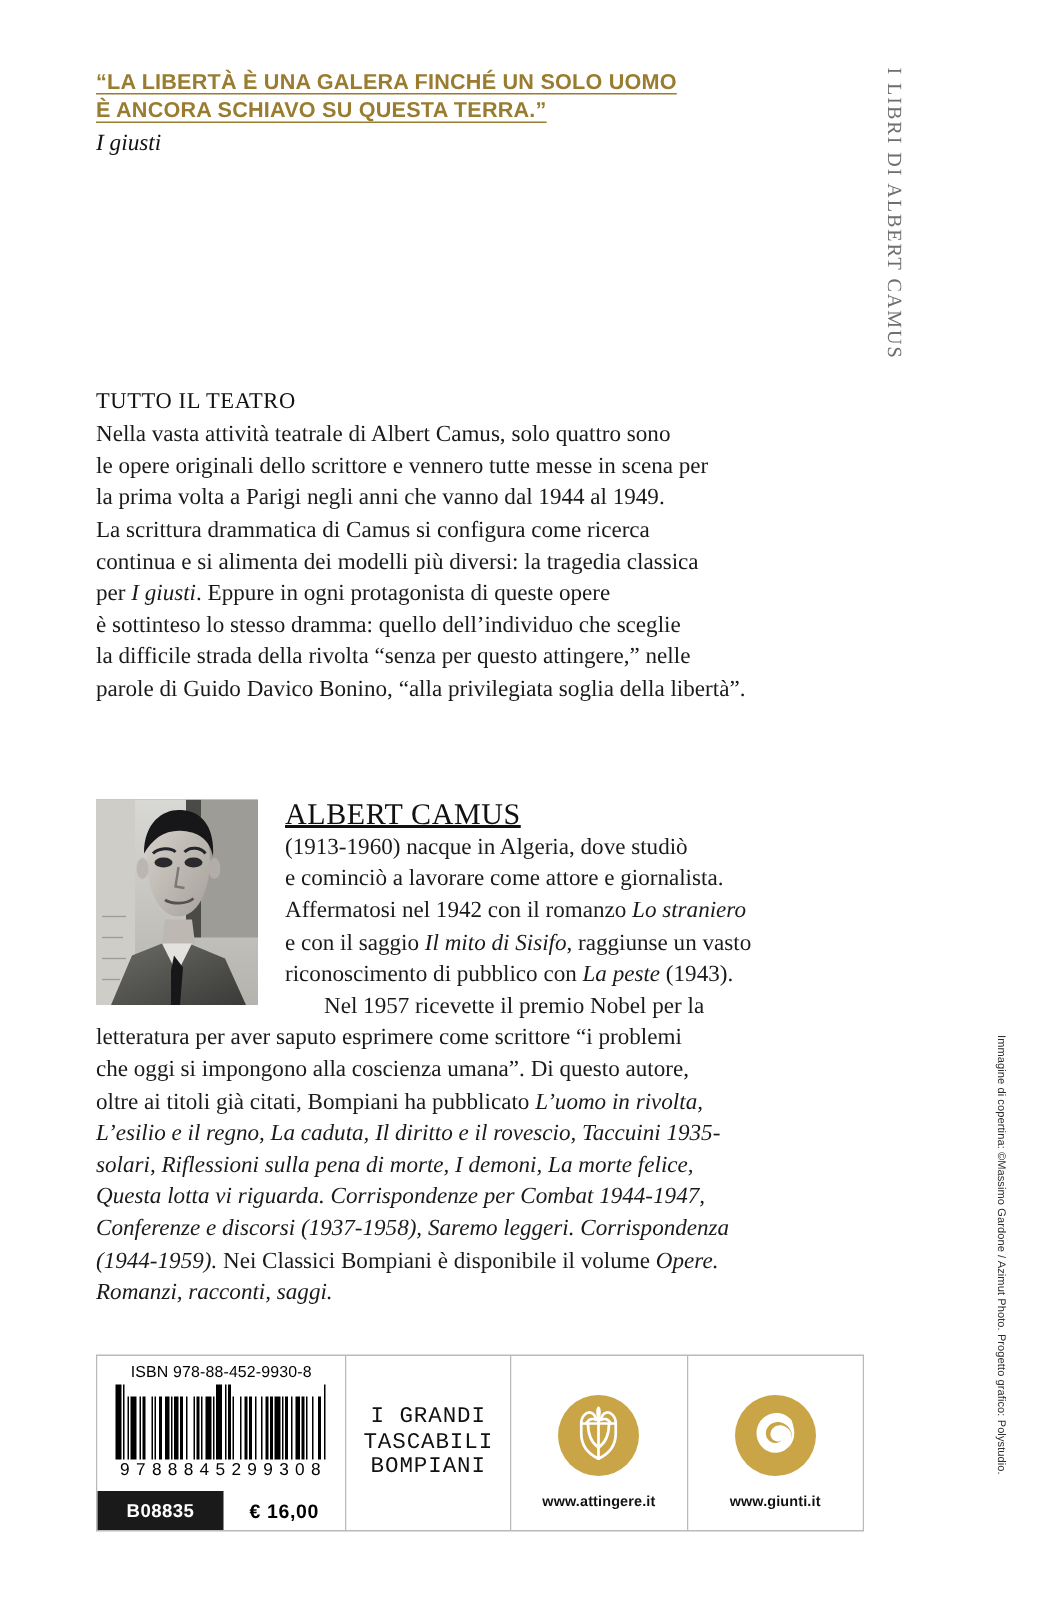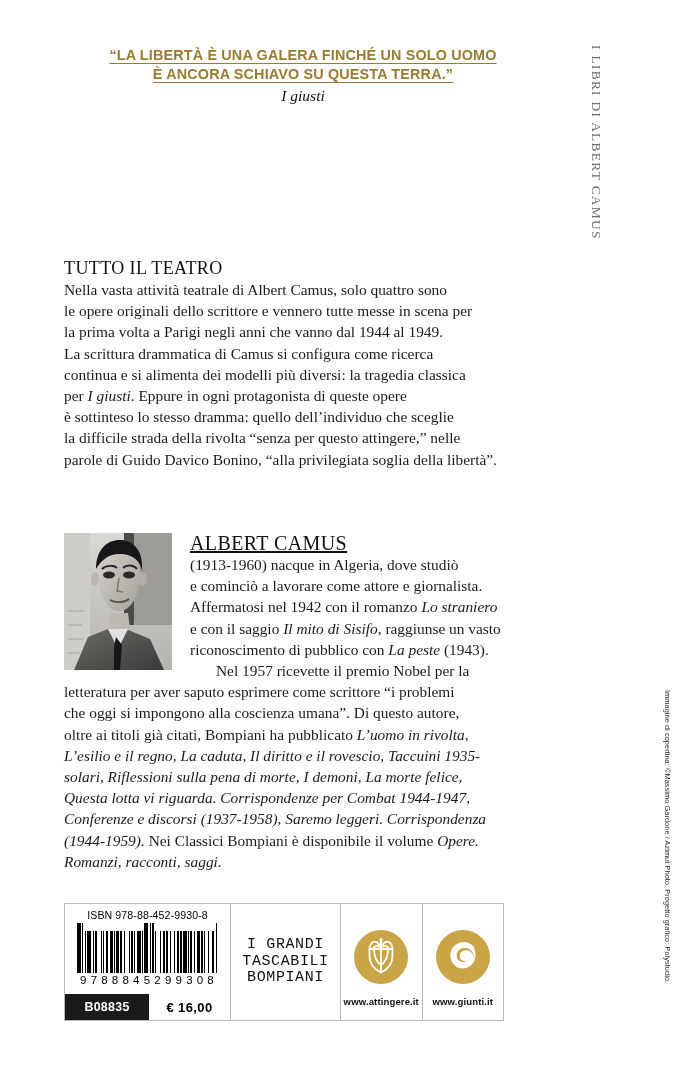--- a/index.html
+++ b/index.html
@@ -12,24 +12,23 @@
     height: 1066px;
     position: relative;
     overflow: hidden;
     font-family: "Liberation Serif", serif;
     color: #1a1a1a;
   }
 
   
   #quote-block {
     position: absolute;
-    left: 48px;
+    left: 64px;
     top: 46px;
     width: 510px;
-    text-align: center;
   }
   .quote-line {
     display: inline-block;
     font-family: "Liberation Sans", sans-serif;
     font-weight: bold;
     font-size: 14.4px;
     letter-spacing: 0.15px;
     color: #9a7c31;
     text-decoration: underline;
     text-decoration-color: #9a7c31;
@@ -48,21 +47,21 @@
 
   
   #blurb {
     position: absolute;
     left: 64px;
     top: 258px;
     width: 520px;
   }
   #blurb-title {
     font-family: "Liberation Serif", serif;
-    font-size: 18px;
+    font-size: 15px;
     letter-spacing: 0.4px;
     color: #111;
     line-height: 21px;
     margin-bottom: 0px;
   }
   .body-text {
     font-family: "Liberation Serif", serif;
     font-size: 15.4px;
     line-height: 21.2px;
     color: #1a1a1a;
@@ -104,21 +103,21 @@
     width: 520px;
     clear: both;
   }
   .indent-first { padding-left: 26px; }
 
   
   #bottom-box {
     position: absolute;
     left: 64px;
     top: 903px;
-    width: 440px;
+    width: 512px;
     height: 118px;
     border: 1px solid #b9b9b9;
     box-sizing: border-box;
     display: flex;
   }
   .bb-cell {
     box-sizing: border-box;
     border-right: 1px solid #b9b9b9;
     position: relative;
     background: #fff;

